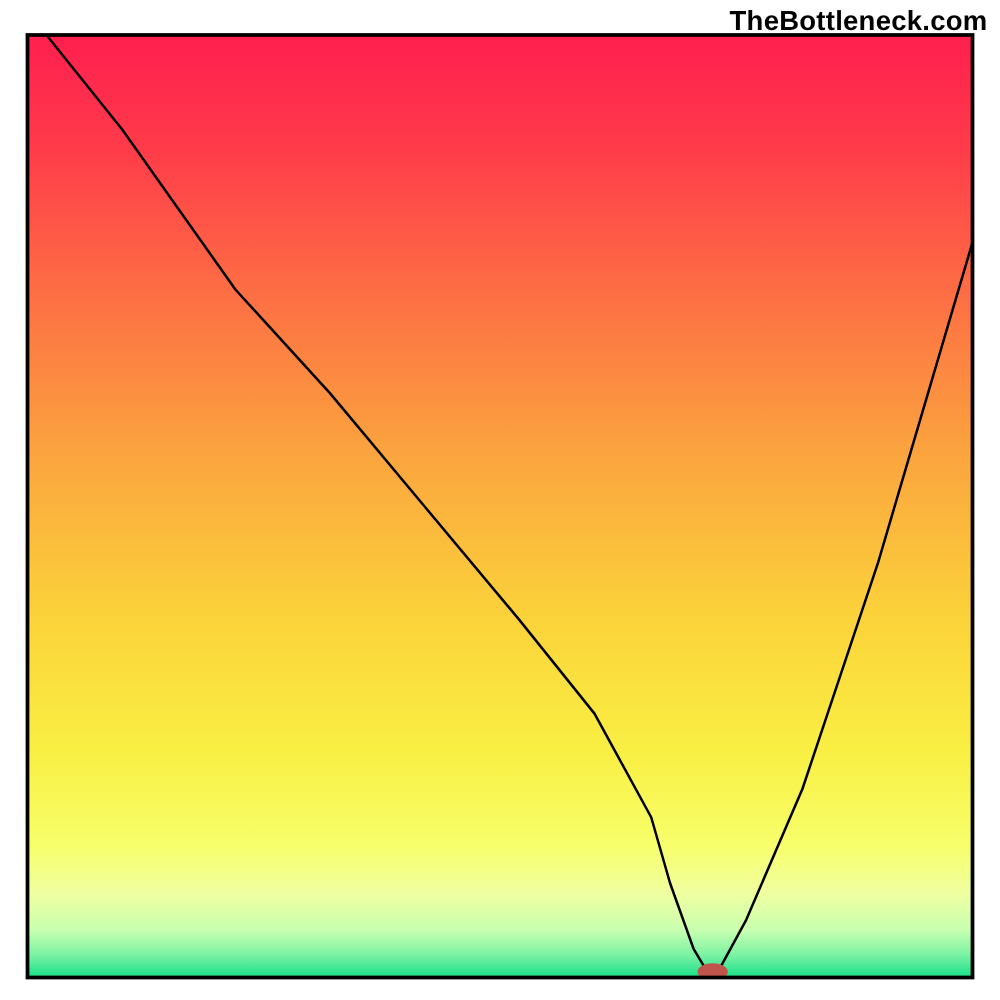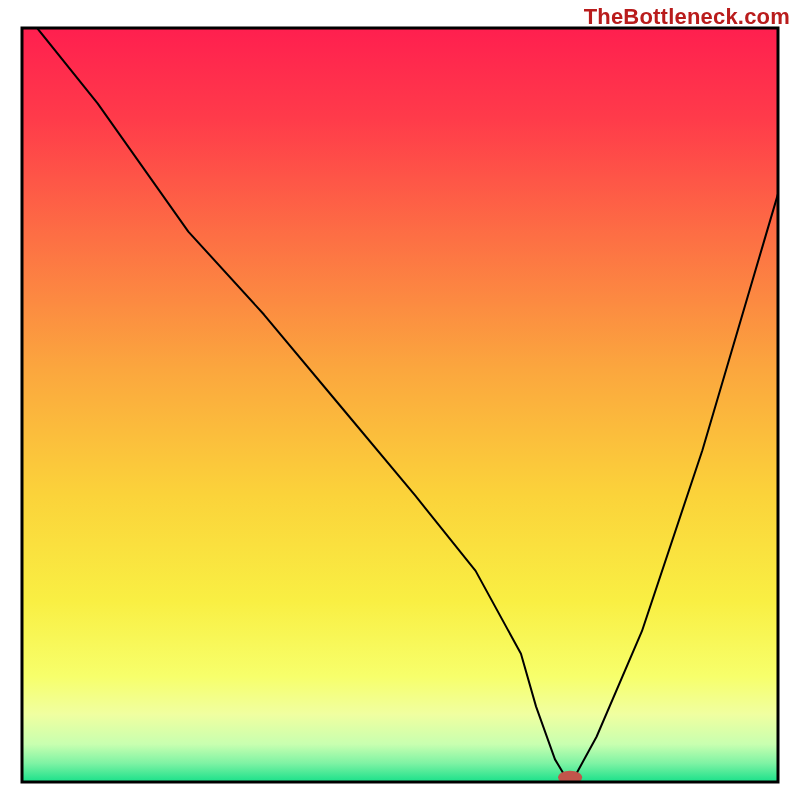--- a/index.html
+++ b/index.html
@@ -15,21 +15,21 @@
     position: relative;
     width: 800px;
     height: 800px;
   }
   .watermark {
     position: absolute;
     top: 4px;
     right: 10px;
     font-size: 22px;
     font-weight: 600;
-    color: #b91c1c;
+    color: #000000;
     letter-spacing: 0.2px;
     z-index: 10;
     margin-left: 21px;
   }
   svg {
     display: block;
   }
 </style>
 </head>
 <body>

